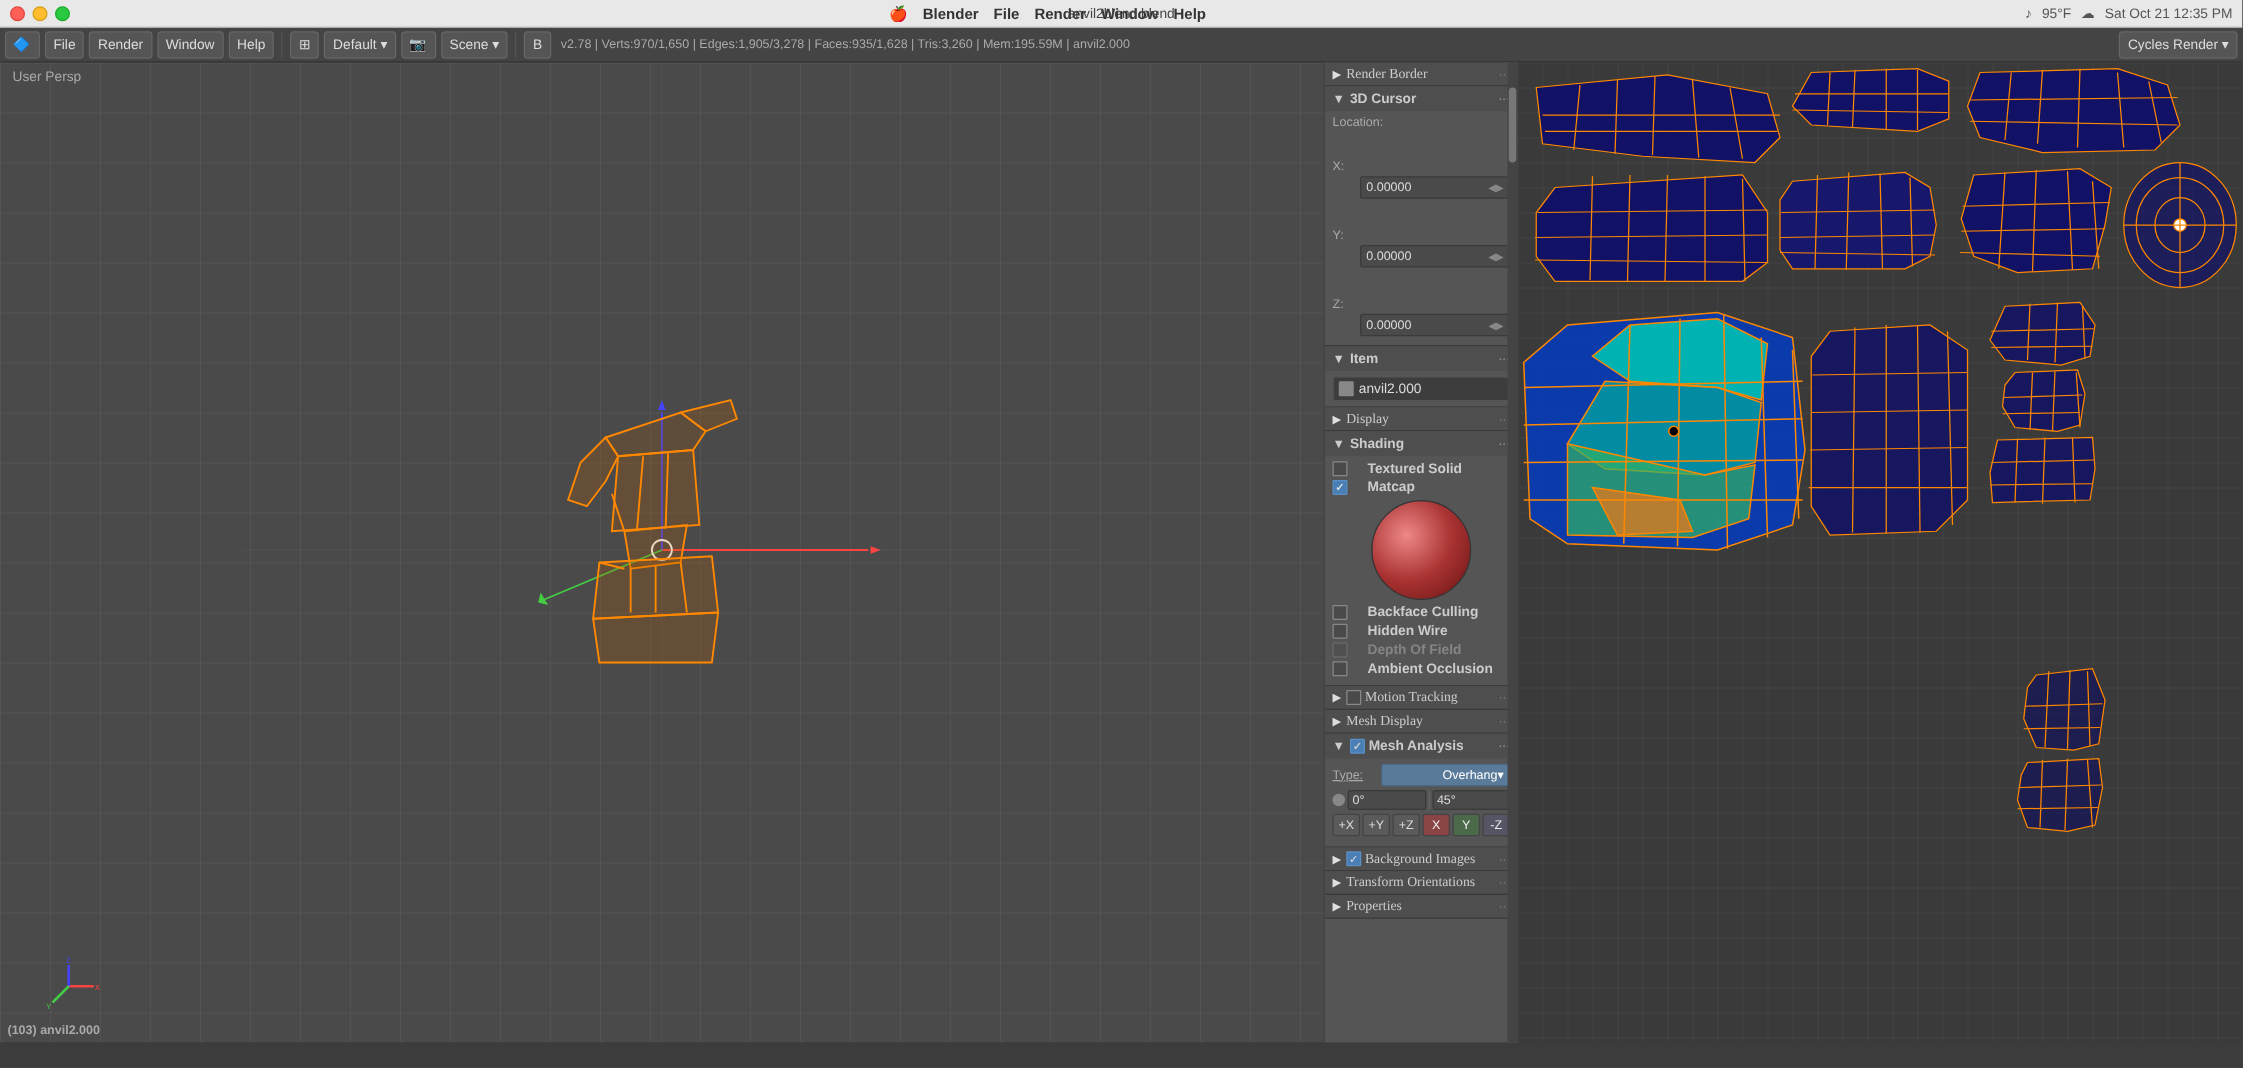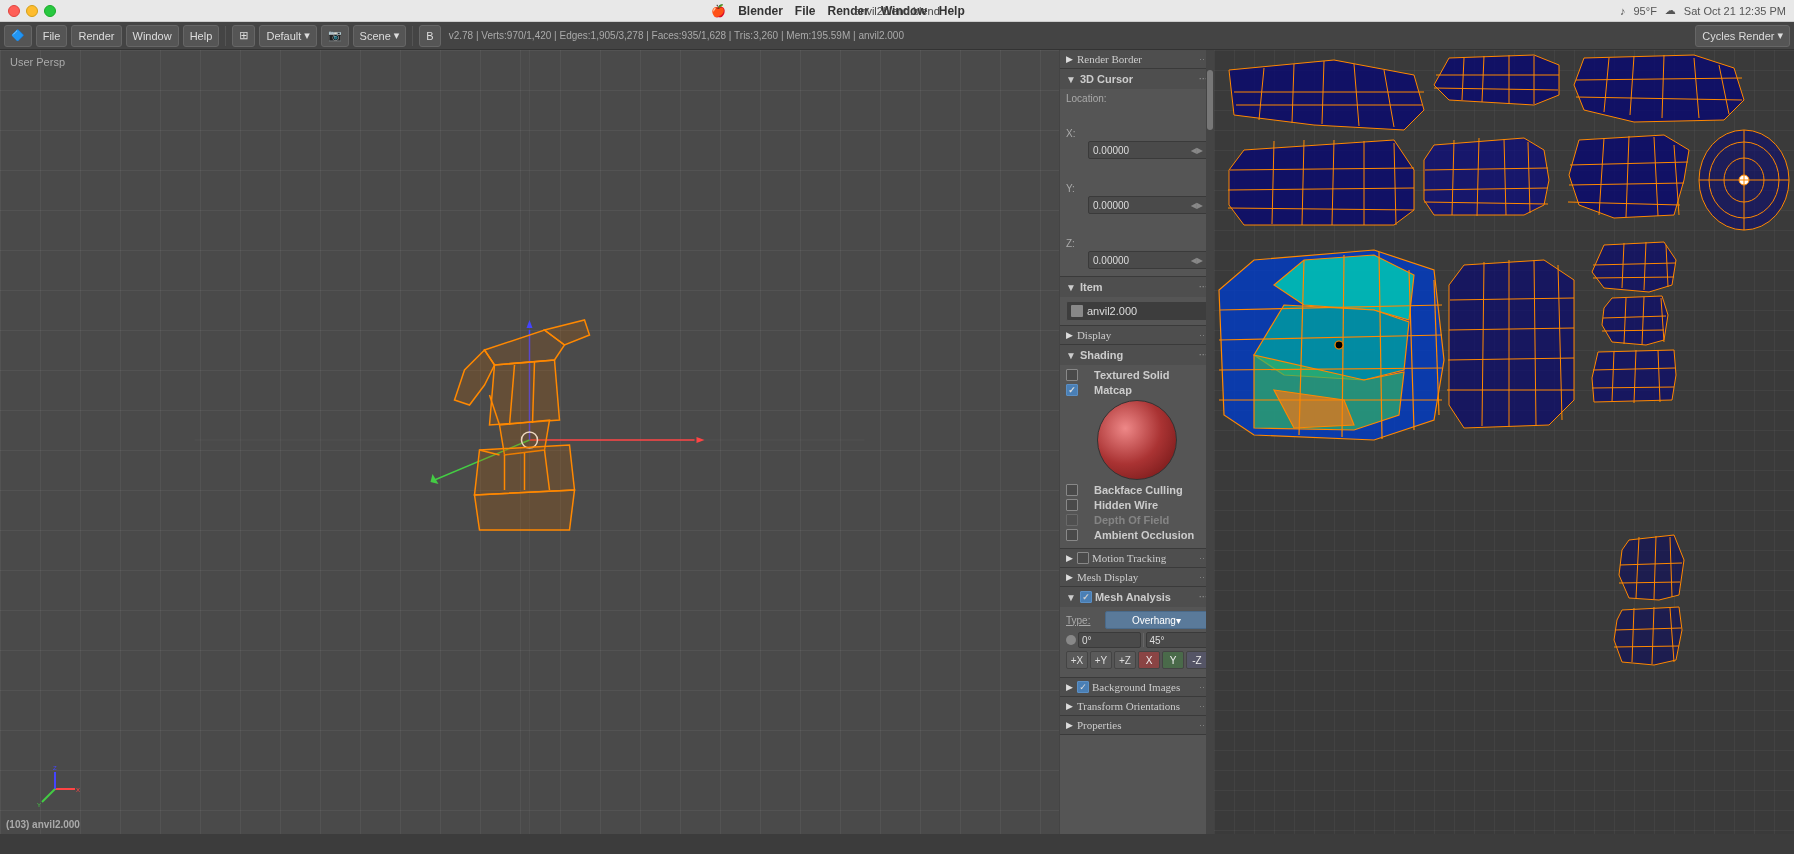--- a/index.html
+++ b/index.html
@@ -290,21 +290,21 @@
       flex: 1;
       height: 18px;
       background: #5a7a9a;
       border: 1px solid #4a6a8a;
       border-radius: 2px;
       color: #fff;
       font-size: 10px;
       padding: 0 4px;
       display: flex;
       align-items: center;
-      justify-content: center;
+      justify-content: flex-end;
     }
 
     
     .angle-row {
       display: flex;
       align-items: center;
       margin-bottom: 3px;
       gap: 2px;
     }
     .angle-dot {
@@ -461,21 +461,21 @@
   <div class="toolbar-btn">⊞</div>
   <div class="toolbar-btn">
     <span>Default</span> ▾
   </div>
   <div class="toolbar-btn">📷</div>
   <div class="toolbar-btn">
     <span>Scene</span> ▾
   </div>
   <div class="toolbar-separator"></div>
   <div class="toolbar-btn">B</div>
-  <div style="font-size:10px; color:#aaa; margin-left:4px;">v2.78 | Verts:970/1,420 | Edges:1,905/3,278 | Faces:935/1,628 | Tris:3,260 | Mem:195.59M | anvil2.000</div>
+  <div style="font-size:10px; color:#aaa; margin-left:4px;">v2.78 | Verts:970/1,650 | Edges:1,905/3,278 | Faces:935/1,628 | Tris:3,260 | Mem:195.59M | anvil2.000</div>
   <div style="flex:1"></div>
   <div class="toolbar-btn">
     <span>Cycles Render</span> ▾
   </div>
 </div>
 
 <div class="main-layout">
 
   <div class="viewport">
     <div class="viewport-grid"></div>

